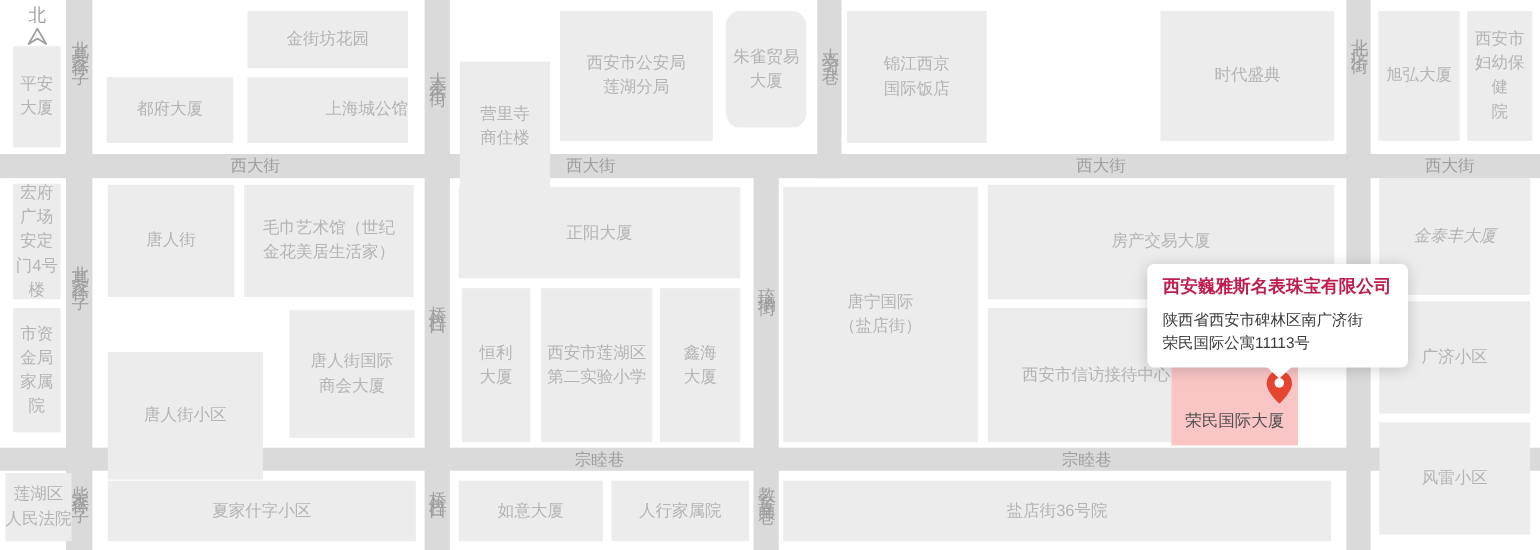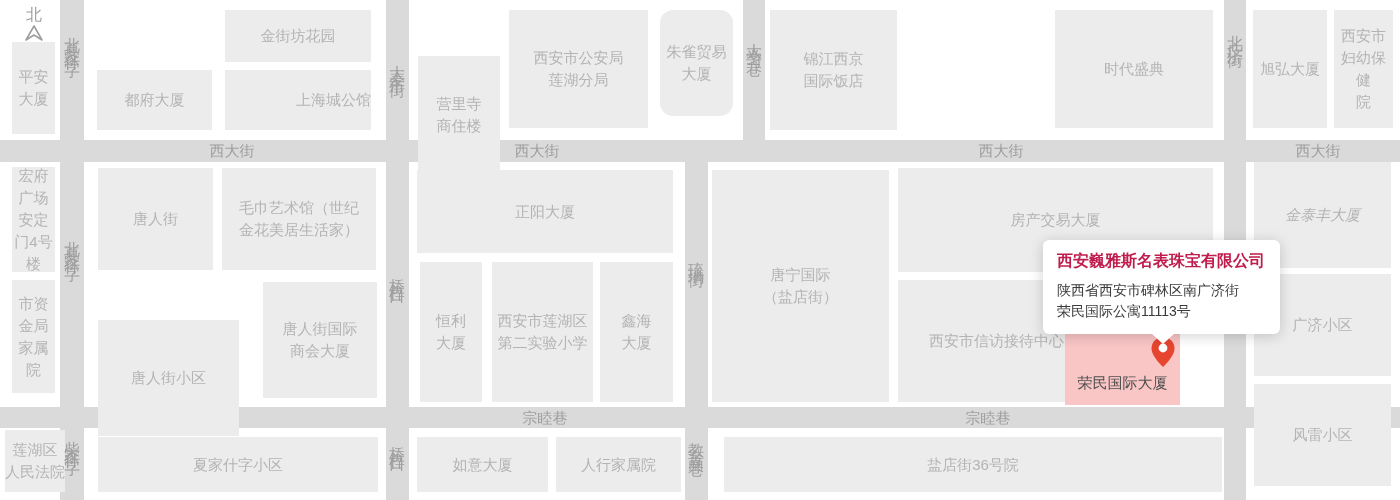--- a/index.html
+++ b/index.html
@@ -212,19 +212,19 @@
     </div>
     <div class="block" style="left: 98px; top: 437px; width: 280px; height: 55px;">
       <div>夏家什字小区</div>
     </div>
     <div class="block" style="left: 417px; top: 437px; width: 131px; height: 55px;">
       <div>如意大厦</div>
     </div>
     <div class="block" style="left: 556px; top: 437px; width: 125px; height: 55px;">
       <div>人行家属院</div>
     </div>
-    <div class="block" style="left: 712px; top: 437px; width: 498px; height: 55px; margin-left: 12px;">
+    <div class="block" style="left: 712px; top: 437px; width: 498px; height: 55px;">
       <div>盐店街36号院</div>
     </div>
     <div class="block highlight" style="left: 1065px; top: 330px; width: 115px; height: 75px;">
       <div>荣民国际大厦</div>
     </div>
   </div>
 
 </body></html>

